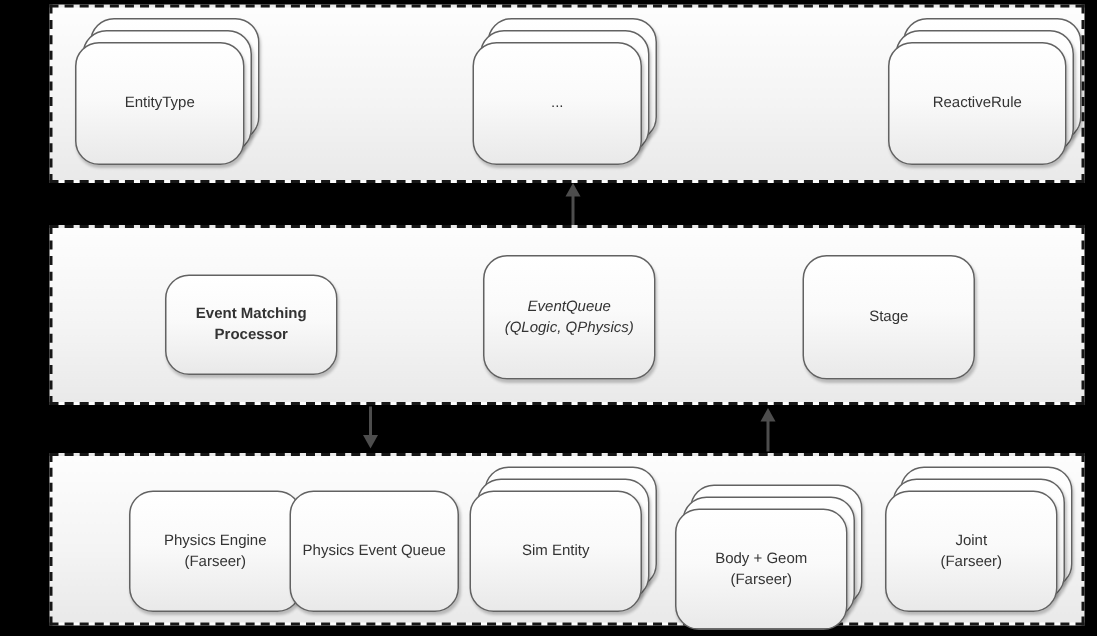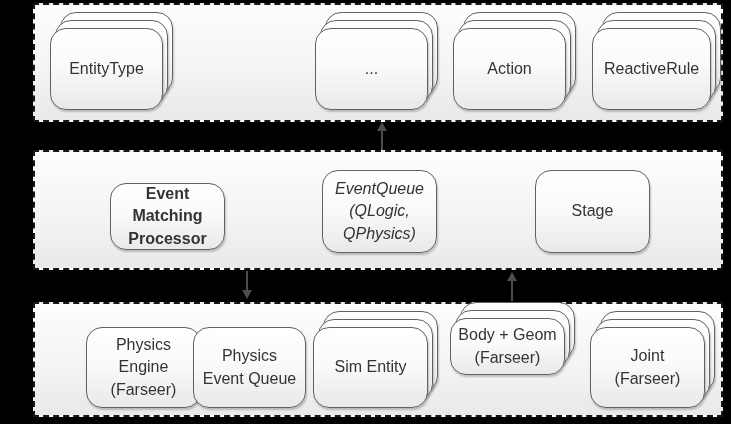--- a/index.html
+++ b/index.html
@@ -34,21 +34,21 @@
   }
   .back1 { transform: translate(5px,  -8px);  }
   .back2 { transform: translate(10px, -16px); }
   .front {
     display: flex;
     align-items: center;
     justify-content: center;
     text-align: center;
   }
   .label {
-    font-size: 16px;
+    font-size: 10px;
     line-height: 1.4;
     color: #333333;
     white-space: pre-line;
     padding: 0 6px;
   }
 
   .arrow { position: absolute; width: 10px; }
   .arrow .line {
     position: absolute;
     left: 4px;
@@ -90,27 +90,20 @@
       <span class="label">EntityType</span>
     </div>
   </div>
   <div class="box" style="left:315px; top:28px; width:113px; height:82px;">
     <div class="layer back2"></div>
     <div class="layer back1"></div>
     <div class="layer front">
       <span class="label">...</span>
     </div>
   </div>
-  <div class="box" style="left:453px; top:28px; width:113px; height:82px;">
-    <div class="layer back2"></div>
-    <div class="layer back1"></div>
-    <div class="layer front">
-      <span class="label">Action</span>
-    </div>
-  </div>
   <div class="box" style="left:592px; top:28px; width:119px; height:82px;">
     <div class="layer back2"></div>
     <div class="layer back1"></div>
     <div class="layer front">
       <span class="label">ReactiveRule</span>
     </div>
   </div>
 
   <div class="box" style="left:110px; top:183px; width:115px; height:67px;font-weight:bold;">
     <div class="layer front">
@@ -141,21 +134,21 @@
       <span class="label">Physics Event Queue</span>
     </div>
   </div>
   <div class="box" style="left:313px; top:327px; width:115px; height:81px;border-radius:19px;">
     <div class="layer back2"></div>
     <div class="layer back1"></div>
     <div class="layer front">
       <span class="label">Sim Entity</span>
     </div>
   </div>
-  <div class="box" style="left:450px; top:318px; width:115px; height:57px;">
+  <div class="box" style="left:450px; top:339px; width:115px; height:81px;">
     <div class="layer back2"></div>
     <div class="layer back1"></div>
     <div class="layer front">
       <span class="label">Body + Geom
 (Farseer)</span>
     </div>
   </div>
   <div class="box" style="left:590px; top:327px; width:115px; height:81px;">
     <div class="layer back2"></div>
     <div class="layer back1"></div>

